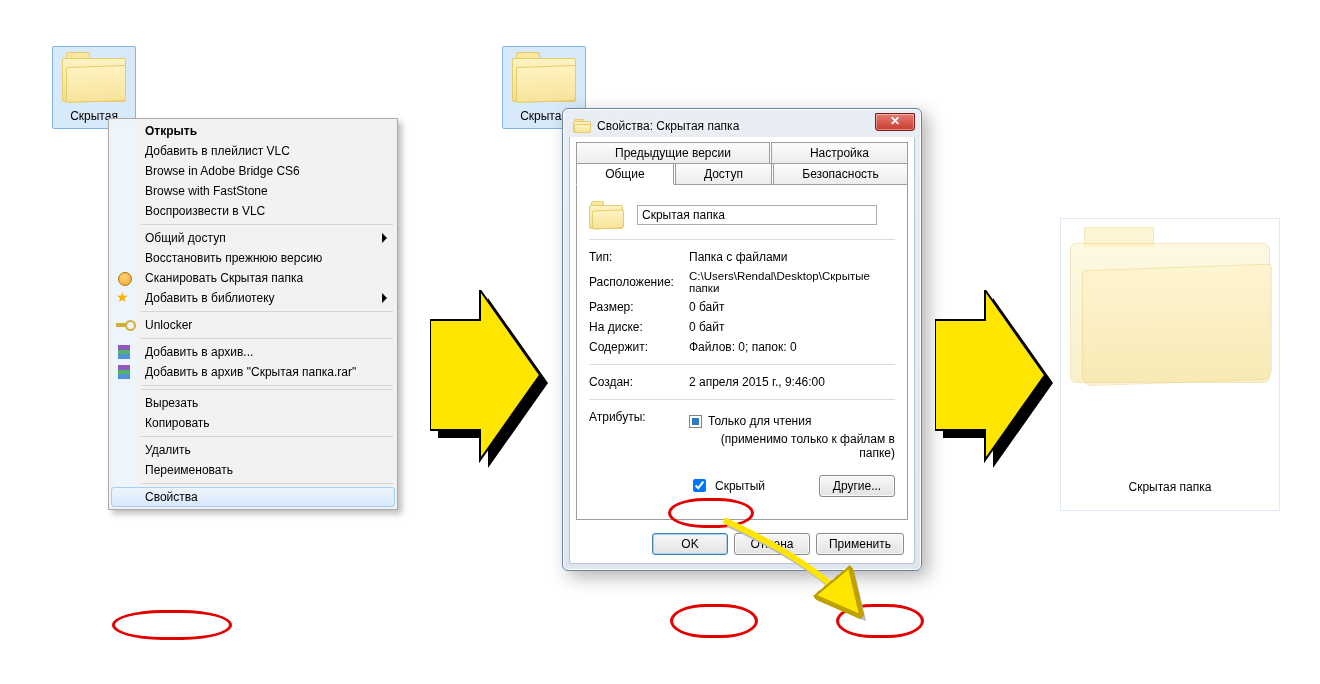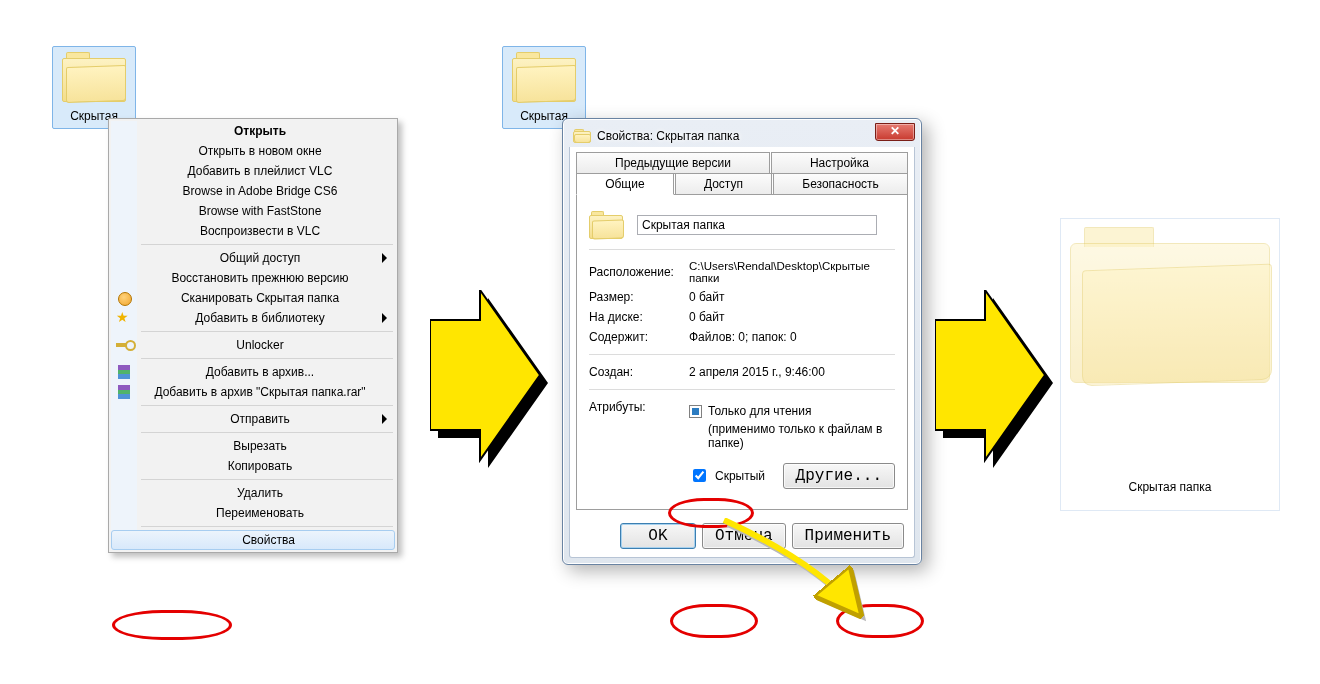--- a/index.html
+++ b/index.html
@@ -68,21 +68,20 @@
   }
   .context-menu .iconcol {
     position:absolute; left:2px; top:2px; bottom:2px; width:26px;
     background:#eef4fb;
   }
   .cm-item {
     position:relative;
     padding:3px 20px 3px 34px;
     white-space:nowrap;
     cursor:default;
-    text-align:center;
   }
   .cm-item.bold { font-weight:700; }
   .cm-item.hover {
     background:linear-gradient(#ecf4fc,#d8e9fb);
     border:1px solid #a7cdf0;
     border-radius:3px;
     padding:2px 2px 2px 33px;
   }
   .cm-item .submenu-arrow {
     position:absolute; right:8px; top:50%; margin-top:-5px;
@@ -156,21 +155,21 @@
     border:1px solid #abadb3; padding:2px 4px; font-family:inherit; font-size:12px;
     width:240px; background:#fff;
   }
   .hr { border-top:1px solid #dcdcdc; margin:10px 0; }
   .chk { display:flex; align-items:center; gap:6px; margin:4px 0; }
   .chk input { width:13px; height:13px; }
   .btn {
     min-width:76px;
     background:linear-gradient(#f7f7f7,#e3e3e3);
     border:1px solid #8a8a8a; border-radius:3px;
-    padding:3px 12px; font-size:16px; font-family:Liberation Mono, monospace;
+    padding:3px 12px; font-size:12px; font-family:Liberation Sans, sans-serif;
     box-shadow: inset 0 0 0 1px rgba(255,255,255,.7);
   }
   .btn.default {
     border-color:#3c7fb1;
     box-shadow: inset 0 0 0 1px #a7d1ee;
   }
   .dlg-buttons {
     display:flex; gap:6px; justify-content:flex-end;
     padding:6px 10px 0 10px;
   }
@@ -190,37 +189,35 @@
 
 <div class="desktop-item selected" style="left:58px; top:52px; width:72px;">
   <div class="sel-bg"></div>
   <span class="folder-icon"><span class="tab"></span><span class="back"></span><span class="front"></span></span>
   <div class="lbl">Скрытая</div>
 </div>
 
 <div class="context-menu" style="left:108px; top:118px; width:290px;">
   <div class="iconcol"></div>
   <div class="cm-item bold">Открыть</div>
-  <div class="cm-item">Открыть в новом окне</div>
   <div class="cm-item">Добавить в плейлист VLC</div>
   <div class="cm-item">Browse in Adobe Bridge CS6</div>
   <div class="cm-item">Browse with FastStone</div>
   <div class="cm-item">Воспроизвести в VLC</div>
   <div class="cm-sep"></div>
   <div class="cm-item"><span>Общий доступ</span><span class="submenu-arrow"></span></div>
   <div class="cm-item">Восстановить прежнюю версию</div>
   <div class="cm-item"><span class="ico magic"></span><span>Сканировать Скрытая папка</span></div>
   <div class="cm-item"><span class="ico star"></span><span>Добавить в библиотеку</span><span class="submenu-arrow"></span></div>
   <div class="cm-sep"></div>
   <div class="cm-item"><span class="ico key"></span><span>Unlocker</span></div>
   <div class="cm-sep"></div>
   <div class="cm-item"><span class="ico rar"></span><span>Добавить в архив...</span></div>
   <div class="cm-item"><span class="ico rar"></span><span>Добавить в архив "Скрытая папка.rar"</span></div>
   <div class="cm-sep"></div>
-  <div class="cm-item"><span>Отправить</span><span class="submenu-arrow"></span></div>
   <div class="cm-sep"></div>
   <div class="cm-item">Вырезать</div>
   <div class="cm-item">Копировать</div>
   <div class="cm-sep"></div>
   <div class="cm-item">Удалить</div>
   <div class="cm-item">Переименовать</div>
   <div class="cm-sep"></div>
   <div class="cm-item hover">Свойства</div>
 </div>
 <div class="red-ring" style="left:112px; top:610px; width:120px; height:30px;"></div>
@@ -231,21 +228,21 @@
     </g>
   <path d="M0 30 L50 30 L50 0 L110 85 L50 170 L50 140 L0 140 Z" fill="#ffe600" stroke="#000" stroke-width="2"></path>
 </svg>
 
 <div class="desktop-item selected" style="left:508px; top:52px; width:72px;">
   <div class="sel-bg"></div>
   <span class="folder-icon"><span class="tab"></span><span class="back"></span><span class="front"></span></span>
   <div class="lbl">Скрытая</div>
 </div>
 
-<div class="win7" style="left:562px; top:118px; width:360px;">
+<div class="win7" style="left:562px; top:108px; width:360px;">
   <div class="titlebar">
     <span class="folder-icon tiny">
         <span class="tab"></span>
         <span class="back"></span>
         <span class="front"></span>
       </span>
     <span class="ttl">Свойства: Скрытая папка</span>
     <div class="close-btn">✕</div>
   </div>
   <div class="client">
@@ -262,20 +259,24 @@
       <div class="row">
         <span class="folder-icon small" style="margin-right:14px;">
             <span class="tab"></span>
             <span class="back"></span>
             <span class="front"></span>
           </span>
         <input class="text" type="text" value="Скрытая папка" style="">
       </div>
       <div class="hr"></div>
       <div class="row">
+          <div class="k">Тип:</div>
+          <div class="v">Папка с файлами</div>
+        </div>
+      <div class="row">
           <div class="k">Расположение:</div>
           <div class="v" style="font-size:11.5px;">C:\Users\Rendal\Desktop\Скрытые папки</div>
         </div>
       <div class="row">
           <div class="k">Размер:</div>
           <div class="v">0 байт</div>
         </div>
       <div class="row">
           <div class="k">На диске:</div>
           <div class="v">0 байт</div>
@@ -290,21 +291,21 @@
           <div class="v">2 апреля 2015 г., 9:46:00</div>
         </div>
       <div class="hr"></div>
       <div class="row" style="align-items:flex-start;">
         <div class="k">Атрибуты:</div>
         <div class="v">
           <div class="chk">
             <span class="sq-ro"></span>
             <span>Только для чтения</span>
           </div>
-          <div style="padding-left:19px;">(применимо только к файлам в папке)</div>
+          <div style="padding-left:19px;text-align:right;">(применимо только к файлам в папке)</div>
           <div style="display:flex;align-items:center;justify-content:space-between;margin-top:12px;">
             <label class="chk">
               <input type="checkbox" checked="" style="">
               <span>Скрытый</span>
             </label>
             <button class="btn">Другие...</button>
           </div>
         </div>
       </div>
     </div>

